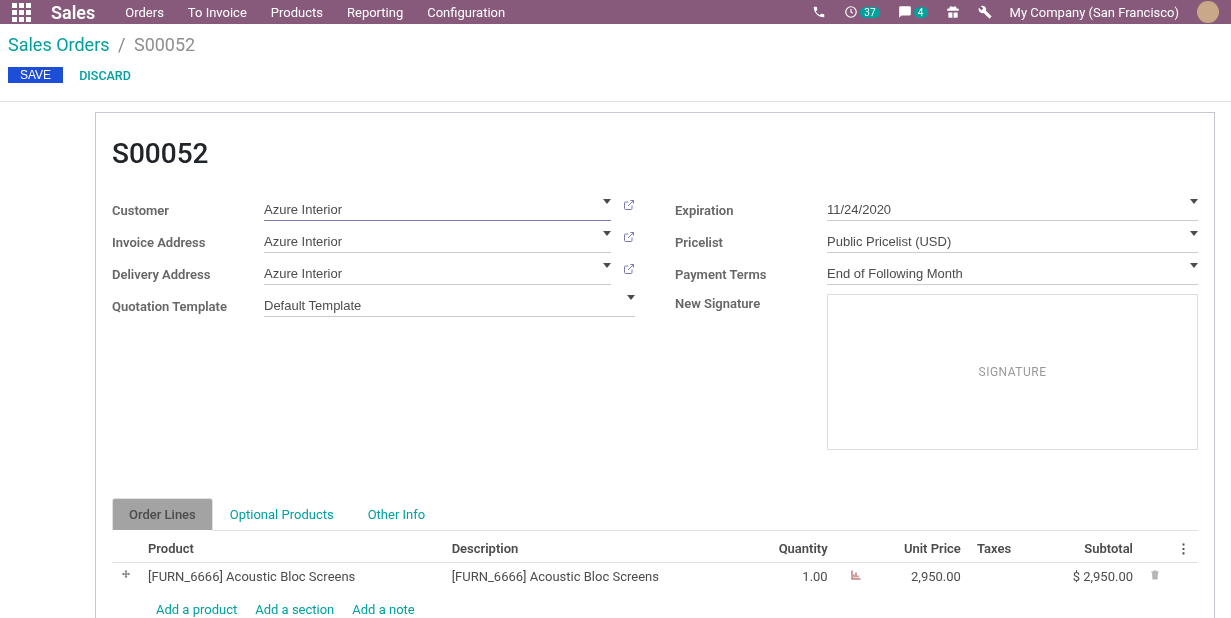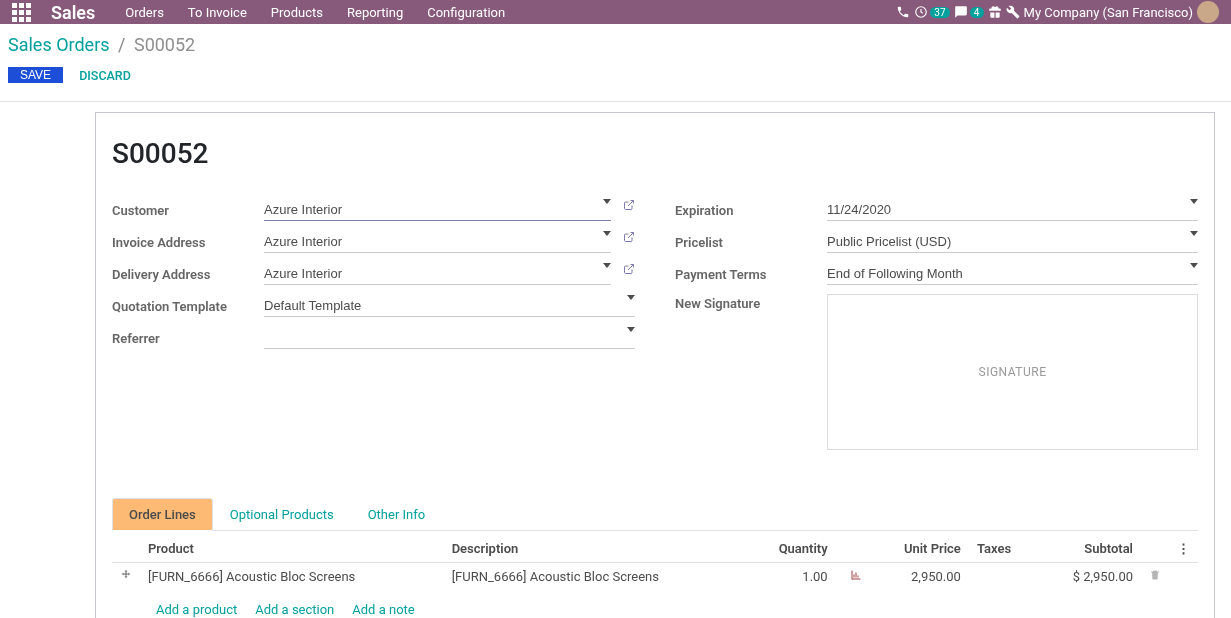--- a/index.html
+++ b/index.html
@@ -5,21 +5,21 @@
   * { box-sizing: border-box; margin: 0; padding: 0; }
   body { font-family: -apple-system, BlinkMacSystemFont, "Segoe UI", Roboto, sans-serif; font-size: 13px; color: #4c4c4c; background: #fff; }
   
   
   .navbar { background: #875a7b; height: 24px; display: flex; align-items: center; padding: 0 12px; color: #fff; }
   .apps-icon { display: grid; grid-template-columns: repeat(3,5px); grid-template-rows: repeat(3,5px); gap: 2px; margin-right: 20px; cursor: pointer; }
   .apps-icon div { background: #fff; }
   .brand { font-size: 18px; font-weight: 600; margin-right: 30px; }
   .nav-menu { display: flex; gap: 24px; flex: 1; }
   .nav-item { color: #fff; cursor: pointer; font-size: 13px; }
-  .nav-right { display: flex; align-items: center; gap: 4px; }
+  .nav-right { display: flex; align-items: center; gap: 18px; }
   .nav-icon { cursor: pointer; position: relative; display: flex; align-items: center; }
   .badge { background: #00a09d; color: #fff; border-radius: 8px; padding: 0 4px; font-size: 10px; margin-left: 2px; min-width: 14px; text-align: center; }
   .company { cursor: pointer; font-size: 13px; }
   .avatar { width: 22px; height: 22px; border-radius: 50%; background: #c9a88a; }
   
   
   .control-panel { padding: 10px 8px 6px 8px; }
   .breadcrumb { font-size: 18px; color: #7c7bad; }
   .breadcrumb a { color: #00a09d; text-decoration: none; cursor: pointer; }
   .breadcrumb .sep { color: #888; margin: 0 4px; }
@@ -44,21 +44,21 @@
   .caret { width: 0; height: 0; border-left: 4px solid transparent; border-right: 4px solid transparent; border-top: 5px solid #4c4c4c; margin-left: -16px; cursor: pointer; }
   .ext-icon { color: #7c7bad; cursor: pointer; font-size: 12px; margin-left: 4px; }
   
   .signature-box { border: 1px solid #ddd; height: 156px; display: flex; align-items: center; justify-content: center; color: #999; font-size: 12px; letter-spacing: 0.5px; }
   
   .sig-row .field-label { align-self: flex-start; padding-top: 2px; }
   
   
   .tabs { margin-top: 40px; display: flex; border-bottom: 1px solid #dee2e6; }
   .tab { padding: 8px 16px; border: 1px solid transparent; margin-bottom: -1px; cursor: pointer; color: #00a09d; border-radius: 3px 3px 0 0; }
-  .tab.active { border-color: #dee2e6 #dee2e6 #fff; background: #fdba74; color: #4c4c4c; font-weight: 500; }
+  .tab.active { border-color: #dee2e6 #dee2e6 #fff; background: #a3a3a3; color: #4c4c4c; font-weight: 500; }
   
   
   .tbl { width: 100%; border-collapse: collapse; margin-top: 4px; }
   .tbl th { text-align: left; padding: 6px 8px; font-weight: 600; color: #4c4c4c; border-bottom: 1px solid #e0e0e0; font-size: 13px; }
   .tbl th.num, .tbl td.num { text-align: right; }
   .tbl td { padding: 6px 8px; color: #4c4c4c; font-size: 13px; }
   .handle { cursor: move; color: #666; }
   .del-icon { color: #b5b5b5; cursor: pointer; }
   .chart-ico { color: #a24142; margin-left: 6px; }
   .add-links { padding: 6px 8px; display: flex; gap: 18px; }
@@ -181,27 +181,20 @@
                   <path d="M15 3h6v6"></path>
                   <path d="M10 14L21 3"></path>
                 </svg>
             </span>
           </div>
         </div>
         <div class="field-row">
           <div class="field-label">Quotation Template</div>
           <div class="field-input-wrap">
             <input class="field-input" value="Default Template" style="">
-            <div class="caret"></div>
-          </div>
-        </div>
-        <div class="field-row">
-          <div class="field-label">Referrer</div>
-          <div class="field-input-wrap">
-            <input class="field-input" value="" style="">
             <div class="caret"></div>
           </div>
         </div>
       </div>
 
       <div class="col">
         <div class="field-row">
           <div class="field-label">Expiration</div>
           <div class="field-input-wrap">
             <input class="field-input" value="11/24/2020" style="">

